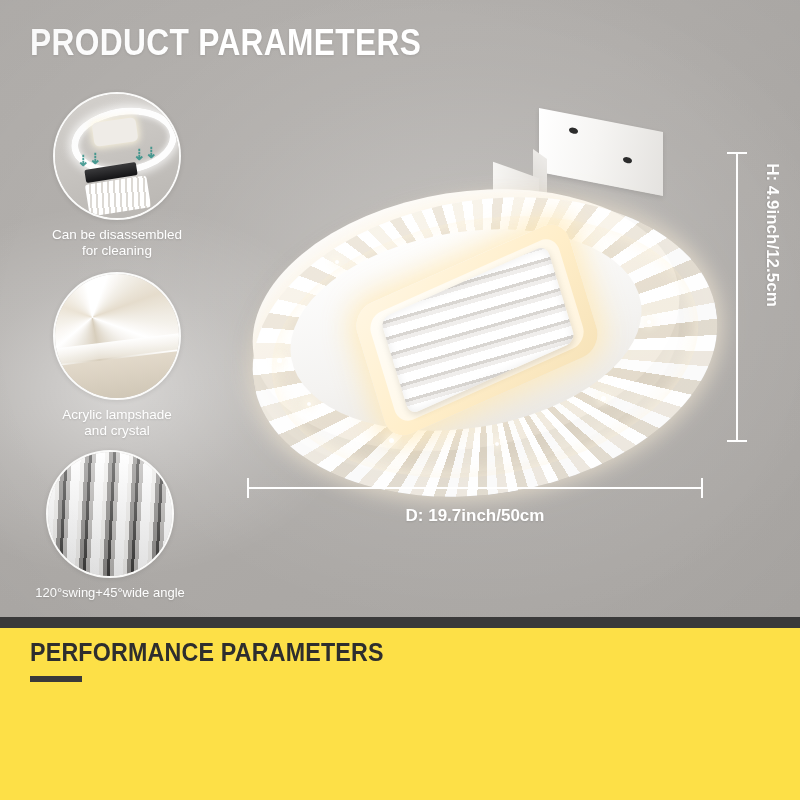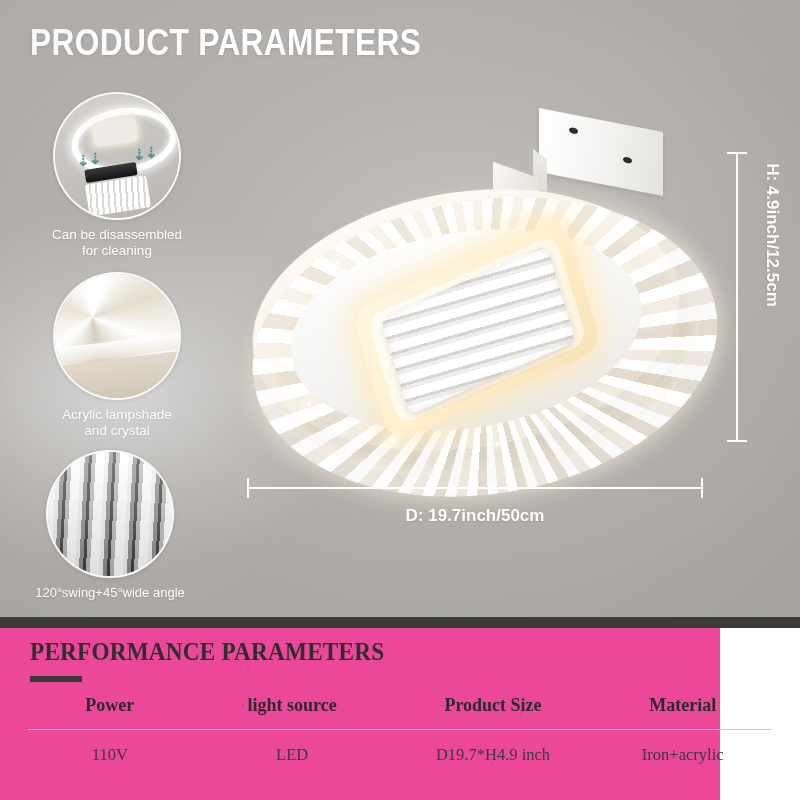--- a/index.html
+++ b/index.html
@@ -207,21 +207,21 @@
   .dim-h-label{
     position:absolute;left:247px;top:506px;width:456px;text-align:center;
     color:#fff;font-size:17px;font-weight:600;
     text-shadow:0 1px 2px rgba(0,0,0,.12);
   }
 
   
   .divider{position:absolute;left:0;top:617px;width:800px;height:11px;background:#3a3a3a;}
 
   
-  .specs{position:absolute;left:0;top:628px;width:720px;height:172px;background:#ec4899;font-family:Liberation Serif, serif;}
+  .specs{position:absolute;left:0;top:628px;width:800px;height:172px;background:#fde047;}
   .specs-title{
     position:absolute;left:30px;top:10px;
     color:#2e2e2e;font-size:25px;font-weight:700;letter-spacing:.2px;
     transform:scaleX(0.93);transform-origin:left center;white-space:nowrap;
   }
   .accent{position:absolute;left:30px;top:48px;width:52px;height:6px;background:#3a3a3a;}
   .spec-table{position:absolute;left:28px;top:58px;width:744px;border-collapse:collapse;}
   .spec-table th{
     font-size:18px;font-weight:700;color:#2b2b2b;
     padding:9px 0 13px 0;text-align:center;
@@ -320,33 +320,15 @@
     </div>
     <div class="dim-h-label">D: 19.7inch/50cm</div>
   </div>
 
   <div class="divider"></div>
 
   <div class="specs">
     <div class="specs-title">PERFORMANCE PARAMETERS</div>
     <div class="accent"></div>
 
-    <table class="spec-table">
-      <thead>
-        <tr>
-          <th class="c1">Power</th>
-          <th class="c2">light source</th>
-          <th class="c3">Product Size</th>
-          <th class="c4">Material</th>
-        </tr>
-      </thead>
-      <tbody>
-        <tr>
-          <td>110V</td>
-          <td>LED</td>
-          <td>D19.7*H4.9 inch</td>
-          <td>Iron+acrylic</td>
-        </tr>
-      </tbody>
-    </table>
   </div>
 
 </div>
 
 </body></html>

